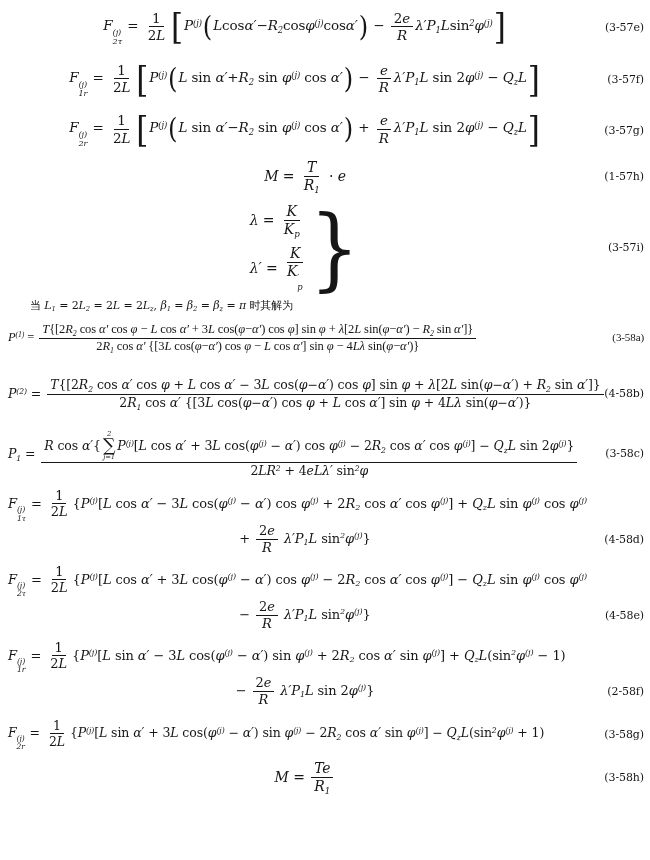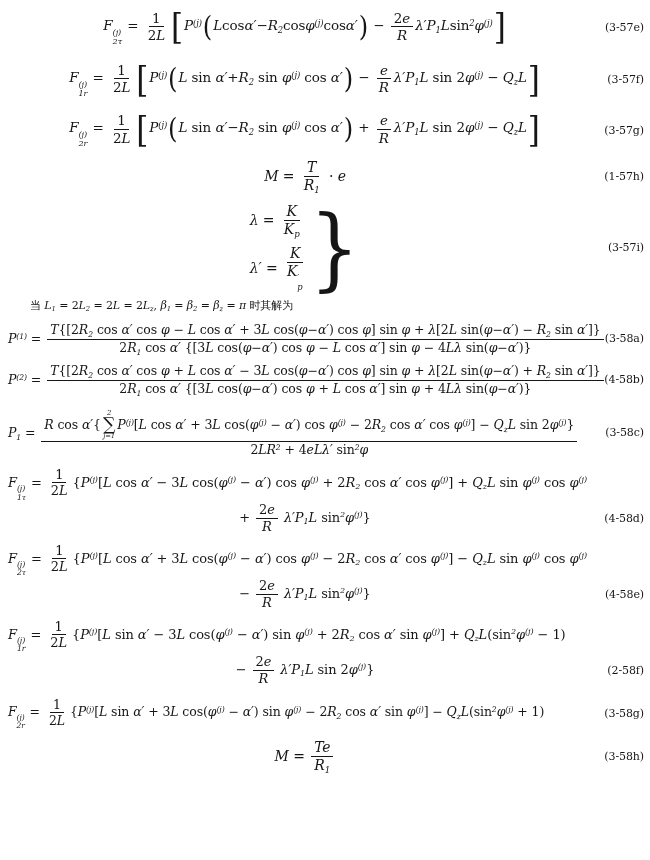--- a/index.html
+++ b/index.html
@@ -111,28 +111,28 @@
                   <span class="st">p</span>
                 </span></span>
             </span></span>
         </span><span class="big" style="font-size: 5.6em;">}</span></div>
       <div class="eqnum">(3-57i)</div>
     </div>
     <div class="row" style="font-size: 11px; margin-bottom: 8px;">
       <div class="content left" style="padding-left: 22px;"><span class="cjk">当 </span><span class="it">L</span><span class="sub">1</span><span class="rm"> = 2</span><span class="it">L</span><span class="sub">2</span><span class="rm"> = 2</span><span class="it">L</span><span class="rm"> = 2</span><span class="it">L</span><span class="sub">z</span><span class="rm">, </span><span class="it">β</span><span class="sub">1</span><span class="rm"> = </span><span class="it">β</span><span class="sub">2</span><span class="rm"> = </span><span class="it">β</span><span class="sub">z</span><span class="rm"> = </span><span class="it">π</span><span class="cjk"> 时其解为</span></div>
       <div class="eqnum"></div>
     </div>
-    <div class="row" style="font-size: 12.5px; margin-bottom: 6px;">
+    <div class="row" style="font-size: 12.5px; margin-bottom: 22px; font-family: Liberation Serif, serif;">
       <div class="content left"><span class="it">P</span><span class="sup">(1)</span><span class="rm"> = </span><span class="frac">
           <span class="num"><span class="it">T</span><span class="rm">{[2</span><span class="it">R</span><span class="sub">2</span><span class="rm"> cos </span><span class="it">α′</span><span class="rm"> cos </span><span class="it">φ</span><span class="rm"> − </span><span class="it">L</span><span class="rm"> cos </span><span class="it">α′</span><span class="rm"> + 3</span><span class="it">L</span><span class="rm"> cos(</span><span class="it">φ</span><span class="rm">−</span><span class="it">α′</span><span class="rm">) cos </span><span class="it">φ</span><span class="rm">] sin </span><span class="it">φ</span><span class="rm"> + </span><span class="it">λ</span><span class="rm">[2</span><span class="it">L</span><span class="rm"> sin(</span><span class="it">φ</span><span class="rm">−</span><span class="it">α′</span><span class="rm">) − </span><span class="it">R</span><span class="sub">2</span><span class="rm"> sin </span><span class="it">α′</span><span class="rm">]}</span></span>
           <span class="den"><span class="rm">2</span><span class="it">R</span><span class="sub">1</span><span class="rm"> cos </span><span class="it">α′</span><span class="rm"> {[3</span><span class="it">L</span><span class="rm"> cos(</span><span class="it">φ</span><span class="rm">−</span><span class="it">α′</span><span class="rm">) cos </span><span class="it">φ</span><span class="rm"> − </span><span class="it">L</span><span class="rm"> cos </span><span class="it">α′</span><span class="rm">] sin </span><span class="it">φ</span><span class="rm"> − 4</span><span class="it">Lλ</span><span class="rm"> sin(</span><span class="it">φ</span><span class="rm">−</span><span class="it">α′</span><span class="rm">)}</span></span>
         </span></div>
       <div class="eqnum">(3-58a)</div>
     </div>
-    <div class="row" style="font-size: 12.5px; margin-bottom: 12px;">
+    <div class="row" style="font-size: 12.5px; margin-bottom: 19px;">
       <div class="content left"><span class="it">P</span><span class="sup">(2)</span><span class="rm"> = </span><span class="frac">
           <span class="num"><span class="it">T</span><span class="rm">{[2</span><span class="it">R</span><span class="sub">2</span><span class="rm"> cos </span><span class="it">α′</span><span class="rm"> cos </span><span class="it">φ</span><span class="rm"> + </span><span class="it">L</span><span class="rm"> cos </span><span class="it">α′</span><span class="rm"> − 3</span><span class="it">L</span><span class="rm"> cos(</span><span class="it">φ</span><span class="rm">−</span><span class="it">α′</span><span class="rm">) cos </span><span class="it">φ</span><span class="rm">] sin </span><span class="it">φ</span><span class="rm"> + </span><span class="it">λ</span><span class="rm">[2</span><span class="it">L</span><span class="rm"> sin(</span><span class="it">φ</span><span class="rm">−</span><span class="it">α′</span><span class="rm">) + </span><span class="it">R</span><span class="sub">2</span><span class="rm"> sin </span><span class="it">α′</span><span class="rm">]}</span></span>
           <span class="den"><span class="rm">2</span><span class="it">R</span><span class="sub">1</span><span class="rm"> cos </span><span class="it">α′</span><span class="rm"> {[3</span><span class="it">L</span><span class="rm"> cos(</span><span class="it">φ</span><span class="rm">−</span><span class="it">α′</span><span class="rm">) cos </span><span class="it">φ</span><span class="rm"> + </span><span class="it">L</span><span class="rm"> cos </span><span class="it">α′</span><span class="rm">] sin </span><span class="it">φ</span><span class="rm"> + 4</span><span class="it">Lλ</span><span class="rm"> sin(</span><span class="it">φ</span><span class="rm">−</span><span class="it">α′</span><span class="rm">)}</span></span>
         </span></div>
       <div class="eqnum">(4-58b)</div>
     </div>
     <div class="row" style="font-size: 12.5px; margin-bottom: 10px;">
       <div class="content left"><span class="it">P</span><span class="sub">1</span><span class="rm"> = </span><span class="frac">
           <span class="num"><span class="it">R</span><span class="rm"> cos </span><span class="it">α′</span><span class="rm">{</span><span class="sum">
               <span class="lim">2</span>

